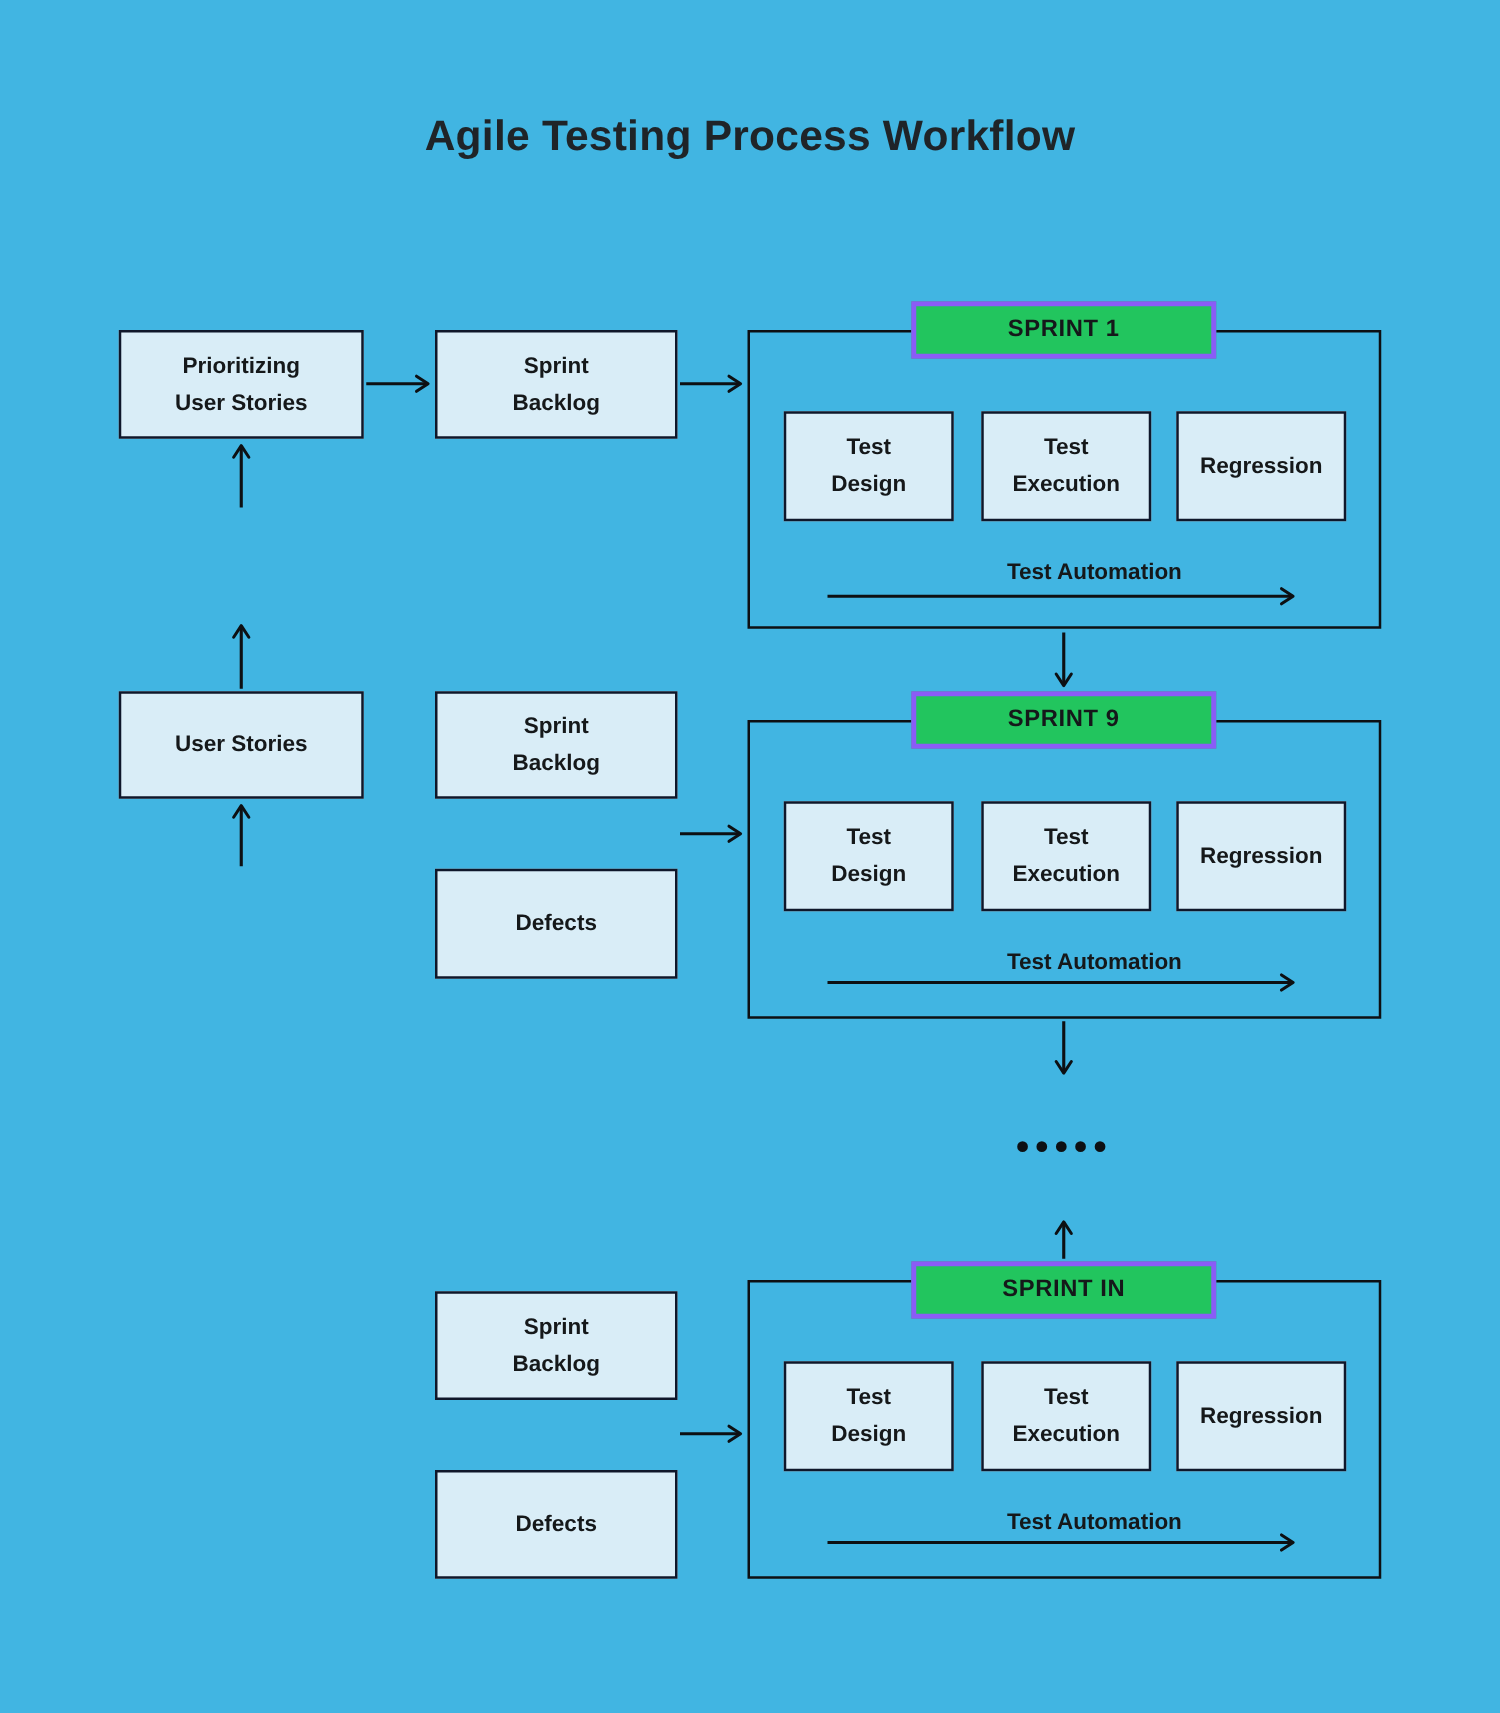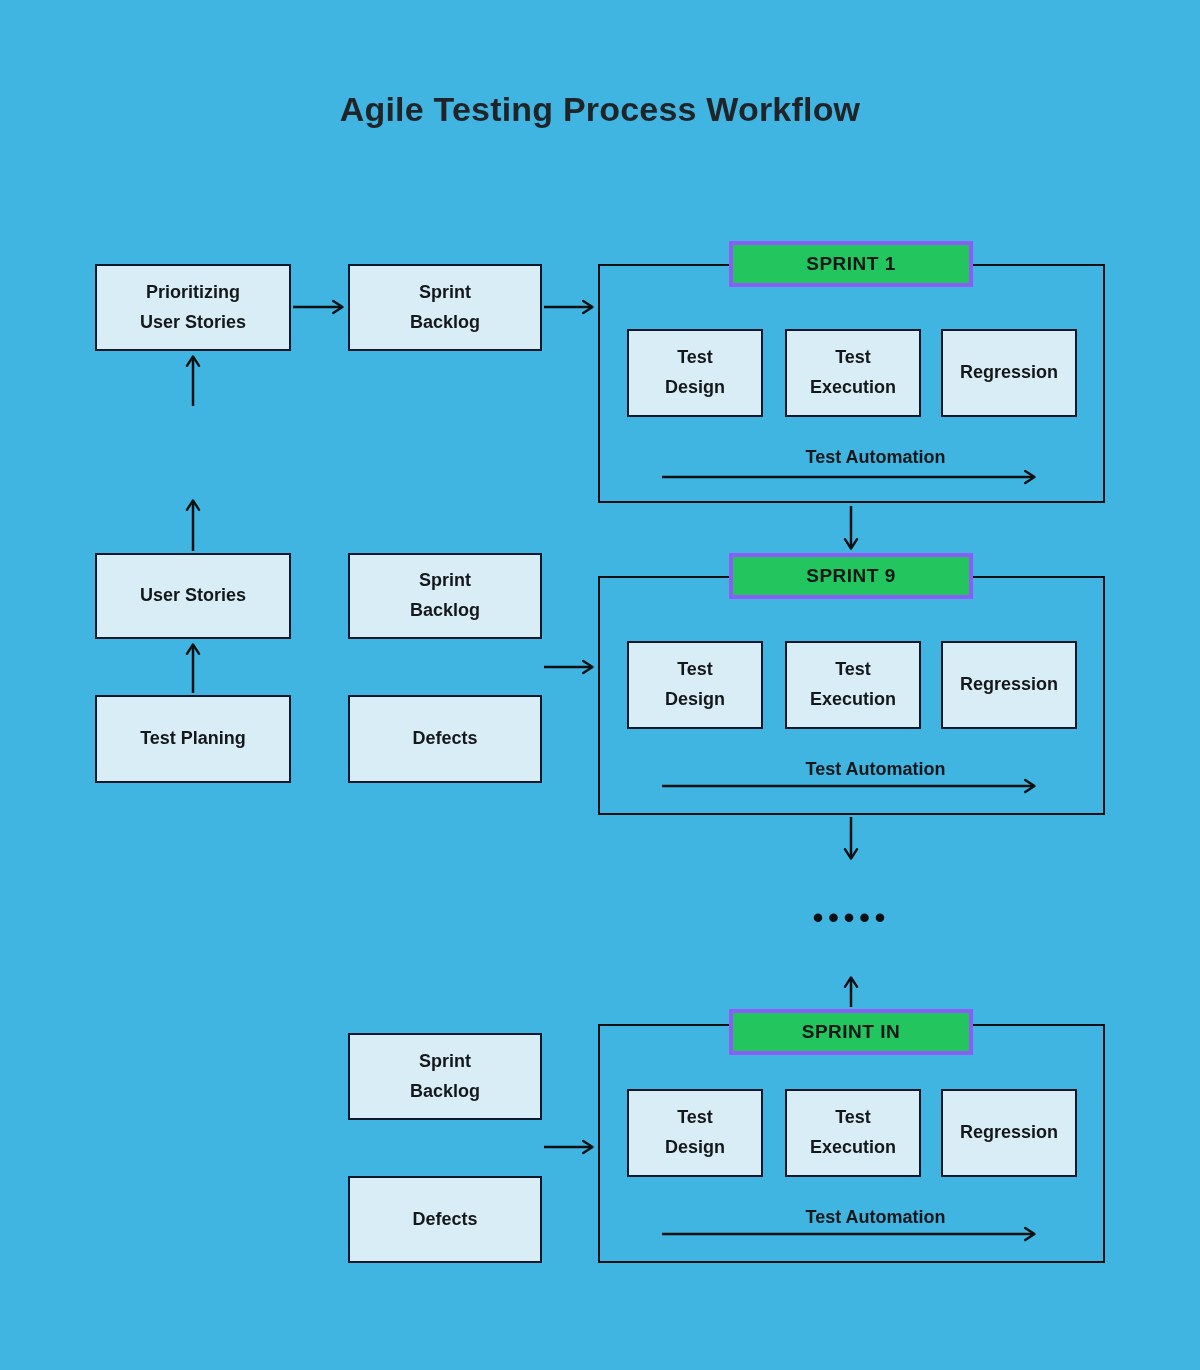--- a/index.html
+++ b/index.html
@@ -52,21 +52,20 @@
 </head>
 <body>
 
 <div class="stage">
 
   <h1 class="title">Agile Testing Process Workflow</h1>
 
   <div class="node" style="left:95px;top:264px;width:196px;height:87px">Prioritizing
 User Stories</div>
   <div class="node" style="left:95px;top:553px;width:196px;height:86px">User Stories</div>
-  <div class="node" style="left:95px;top:695px;width:196px;height:88px">Test Planing</div>
 
   <div class="node" style="left:348px;top:264px;width:194px;height:87px">Sprint
 Backlog</div>
   <div class="node" style="left:348px;top:553px;width:194px;height:86px">Sprint
 Backlog</div>
   <div class="node" style="left:348px;top:695px;width:194px;height:88px">Defects</div>
   <div class="node" style="left:348px;top:1033px;width:194px;height:87px">Sprint
 Backlog</div>
   <div class="node" style="left:348px;top:1176px;width:194px;height:87px">Defects</div>
 

